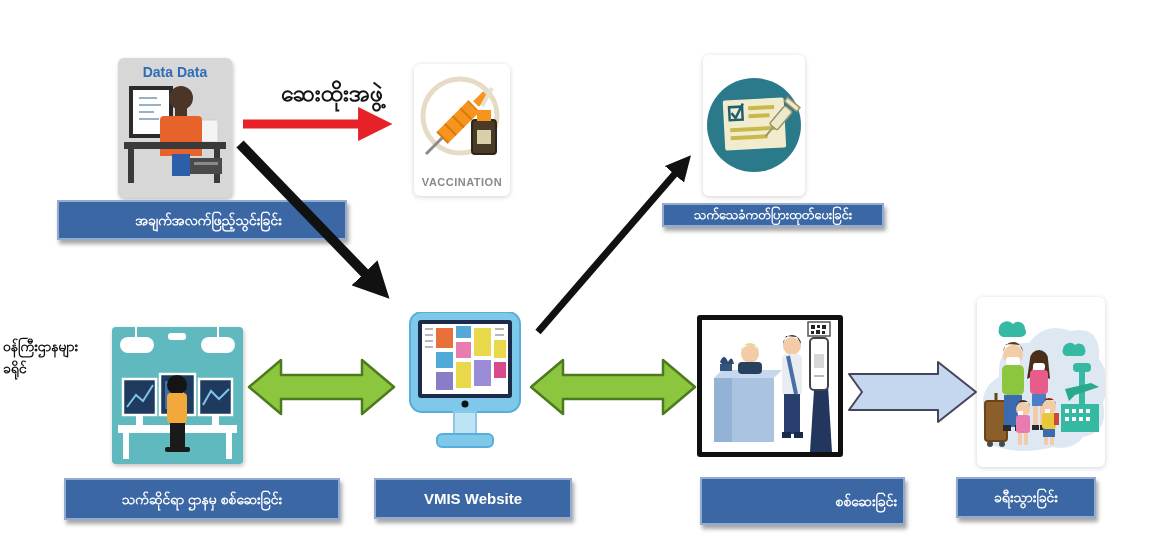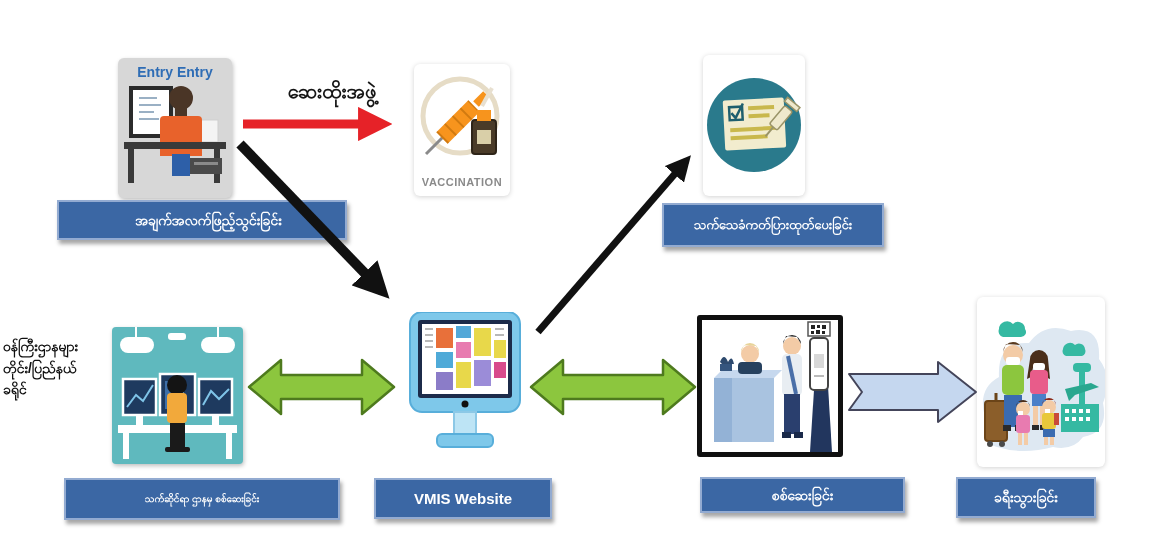--- a/index.html
+++ b/index.html
@@ -26,36 +26,36 @@
   .dataentry-title {
     position:absolute; top:6px; left:0; right:0; text-align:center;
     color:#2F6DB5; font-weight:bold; font-size:14px;
   }
   .vaccination-title {
     position:absolute; bottom:8px; left:0; right:0; text-align:center;
     color:#8a8a8a; font-weight:bold; font-size:11px; letter-spacing:0.5px;margin-top:12px;
   }
   .red-arrow-label {
     position:absolute; left:252px; top:78px; width:160px; text-align:center;
-    color:#151515; font-weight:bold; font-size:20px;font-family:Liberation Mono, monospace;
+    color:#151515; font-weight:bold; font-size:23px;font-family:Liberation Mono, monospace;
   }
   .side-text {
     position:absolute; left:3px; top:336px; width:112px;
     color:#101010; font-weight:bold; font-size:14px; line-height:1.55;
   }
   svg { display:block; }
   #arrow-layer { position:absolute; left:0; top:0; pointer-events:none; }
 </style>
 </head>
 <body>
 
 <div id="stage">
 
   <div class="card card-dataentry" style="left:118px; top:58px; width:114px; height:140px;">
-    <div class="dataentry-title">Entry Entry</div>
+    <div class="dataentry-title">Data Data</div>
     <svg width="114" height="140" viewBox="0 0 114 140">
 
       <rect x="13" y="30" width="40" height="48" fill="#ffffff" stroke="#2b2b2b" stroke-width="4"></rect>
       <line x1="21" y1="40" x2="39" y2="40" stroke="#9ab0c4" stroke-width="2"></line>
       <line x1="21" y1="47" x2="43" y2="47" stroke="#9ab0c4" stroke-width="2"></line>
       <line x1="21" y1="54" x2="36" y2="54" stroke="#9ab0c4" stroke-width="2"></line>
       <line x1="21" y1="61" x2="41" y2="61" stroke="#9ab0c4" stroke-width="2"></line>
 
       <rect x="76" y="62" width="24" height="22" fill="#f4f4f4" stroke="#cfcfcf" stroke-width="1"></rect>
 
@@ -111,27 +111,26 @@
         <rect x="74" y="52" width="10" height="24" rx="2" fill="#EFE9CC" stroke="#9a9468" stroke-width="1.5"></rect>
         <line x1="79" y1="76" x2="79" y2="88" stroke="#9a9468" stroke-width="2"></line>
         <rect x="71" y="44" width="16" height="5" fill="#EFE9CC" stroke="#9a9468" stroke-width="1.5"></rect>
       </g>
     </svg>
   </div>
 
   <div class="label-bar" style="left:57px; top:200px; width:290px; height:40px; font-size:14px;padding-left:13px;">
     <span>အချက်အလက်ဖြည့်သွင်းခြင်း</span>
   </div>
-  <div class="label-bar" style="left:662px; top:203px; width:222px; height:44px; font-size:13px;">
+  <div class="label-bar" style="left:662px; top:203px; width:222px; height:24px; font-size:13px;">
     <span>သက်သေခံကတ်ပြားထုတ်ပေးခြင်း</span>
   </div>
 
   <div class="side-text">
     <div>ဝန်ကြီးဌာနများ</div>
-    <div>တိုင်း/ပြည်နယ်</div>
     <div>ခရိုင်</div>
   </div>
 
   <div class="card card-teal" style="left:112px; top:327px; width:131px; height:137px;">
     <svg width="131" height="137" viewBox="0 0 131 137">
 
       <line x1="24" y1="0" x2="24" y2="12" stroke="#ffffff" stroke-width="2"></line>
       <line x1="106" y1="0" x2="106" y2="12" stroke="#ffffff" stroke-width="2"></line>
       <rect x="8" y="10" width="34" height="16" rx="8" fill="#ffffff"></rect>
       <rect x="89" y="10" width="34" height="16" rx="8" fill="#ffffff"></rect>
@@ -283,27 +282,27 @@
       <path d="M65,108 a7,7 0 0 1 14,0 l-2,-5 -10,0 z" fill="#8B2A1A"></path>
       <rect x="68" y="112" width="5" height="5" fill="#ffffff"></rect>
       <rect x="65" y="116" width="14" height="16" rx="3" fill="#E8C83A"></rect>
       <rect x="77" y="116" width="5" height="12" fill="#C84A3A"></rect>
       <rect x="66" y="132" width="12" height="8" fill="#3A6BB0"></rect>
       <rect x="67" y="140" width="4" height="8" fill="#F3CBA6"></rect>
         <rect x="73" y="140" width="4" height="8" fill="#F3CBA6"></rect>
     </svg>
   </div>
 
-  <div class="label-bar" style="left:64px; top:478px; width:276px; height:42px; font-size:10px;">
+  <div class="label-bar" style="left:64px; top:478px; width:276px; height:42px; font-size:14px;">
     <span>သက်ဆိုင်ရာ ဌာနမှ စစ်ဆေးခြင်း</span>
   </div>
-  <div class="label-bar" style="left:374px; top:478px; width:178px; height:41px; font-size:15px;">
+  <div class="label-bar" style="left:374px; top:478px; width:198px; height:41px; font-size:15px;">
     <span>VMIS Website</span>
   </div>
-  <div class="label-bar" style="left:700px; top:477px; width:205px; height:36px; font-size:14px;">
+  <div class="label-bar" style="left:700px; top:477px; width:205px; height:48px; font-size:14px;justify-content:flex-end;">
     <span>စစ်ဆေးခြင်း</span>
   </div>
   <div class="label-bar" style="left:956px; top:477px; width:140px; height:41px; font-size:14px;">
     <span>ခရီးသွားခြင်း</span>
   </div>
 
   <svg id="arrow-layer" width="1170" height="550" viewBox="0 0 1170 550">
     <defs>
       <marker id="mk-black" viewBox="0 0 10 10" refX="7" refY="5" markerWidth="3.6" markerHeight="3.6" orient="auto">
         <path d="M0,0 L10,5 L0,10 z" fill="#111111"></path>

